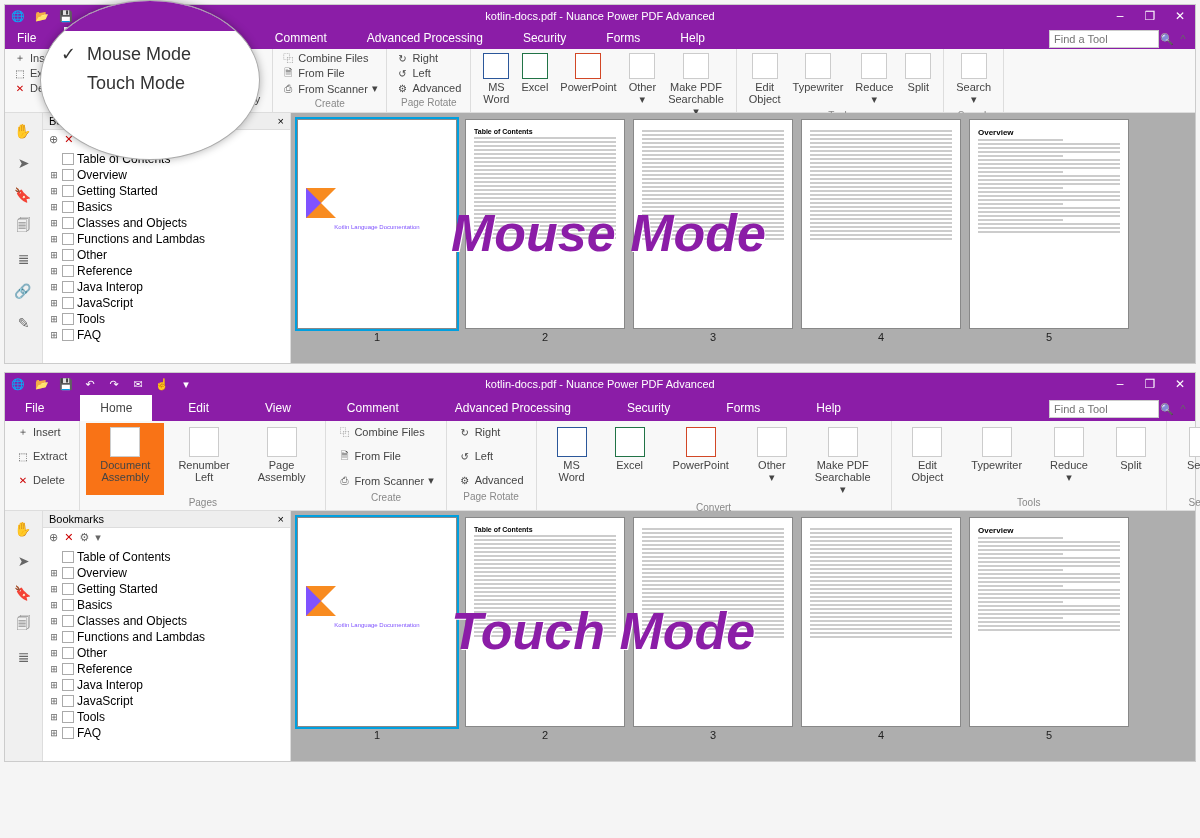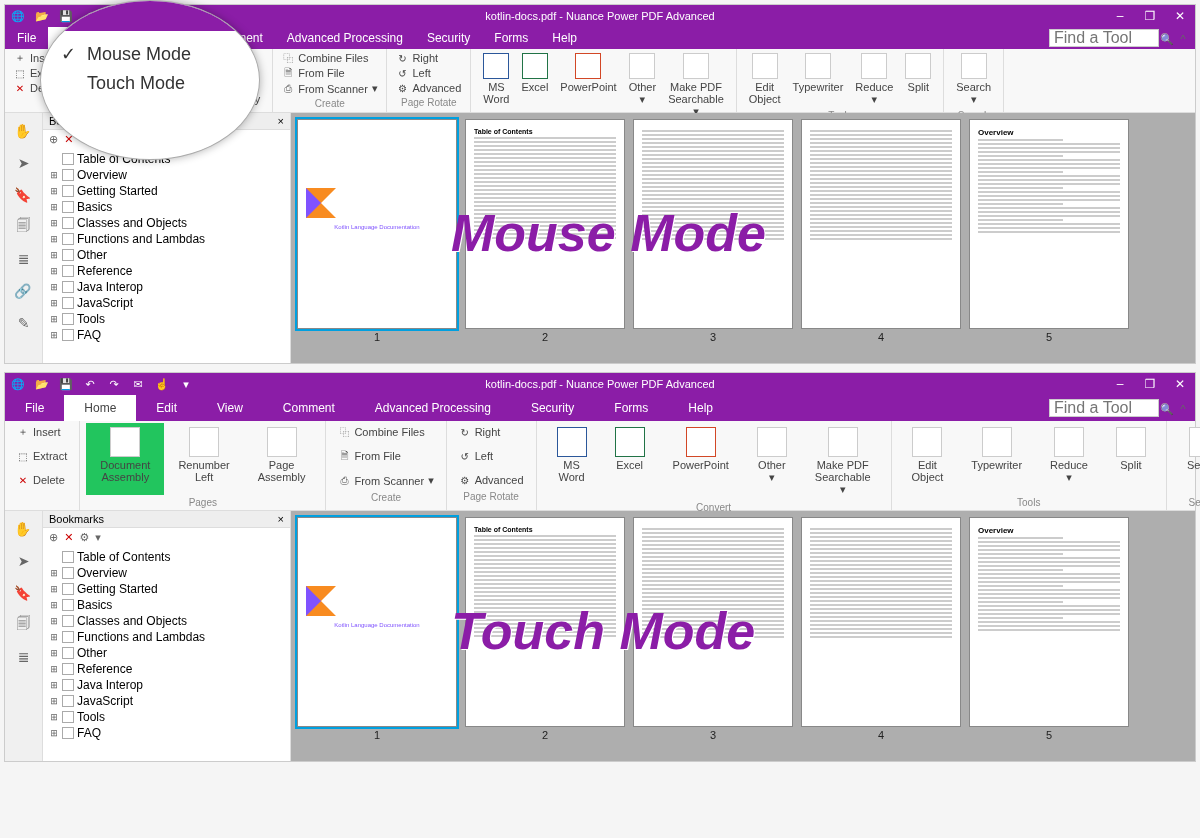--- a/index.html
+++ b/index.html
@@ -4,25 +4,25 @@
 <style>
 *{box-sizing:border-box;margin:0;padding:0;font-family:"Segoe UI",Arial,sans-serif;}
 body{background:#f5f5f5;width:1200px;height:838px;overflow:hidden;position:relative;}
 .window{background:#fff;border:1px solid #ccc;position:relative;}
 .titlebar{background:#8b1da7;height:22px;display:flex;align-items:center;color:#fff;font-size:11px;padding:0 6px;position:relative;}
 .titlecenter{position:absolute;left:50%;transform:translateX(-50%);}
 .qat{display:flex;align-items:center;gap:10px;}
 .qat .ico{width:14px;height:14px;display:flex;align-items:center;justify-content:center;}
 .wctl{position:absolute;right:0;display:flex;}
 .wctl div{width:30px;text-align:center;font-size:12px;cursor:pointer;}
-.menubar{background:#8b1da7;height:22px;display:flex;align-items:center;}
+.menubar{background:#8b1da7;height:22px;display:flex;align-items:center;gap:16px;}
 .menubar .mitem{color:#fff;font-size:12px;padding:0 12px;height:22px;display:flex;align-items:center;cursor:pointer;}
 .menubar .mitem.active{background:#fff;color:#444;}
 .menubar .tool-search{margin-left:auto;margin-right:4px;}
-.tool-search input{width:110px;height:18px;font-size:16px;border:1px solid #ccc;padding:0 4px;}
+.tool-search input{width:110px;height:18px;font-size:11px;border:1px solid #ccc;padding:0 4px;}
 .tool-search .sgo{display:inline-block;width:16px;text-align:center;font-size:11px;color:#666;}
 .ribbon{background:#f8f8f8;border-bottom:1px solid #ddd;display:flex;font-size:11px;color:#444;}
 .rgroup{border-right:1px solid #ddd;padding:2px 6px;display:flex;flex-direction:column;}
 .rgroup .glabel{text-align:center;color:#888;font-size:10px;margin-top:2px;}
 .rstack{display:flex;flex-direction:column;gap:1px;}
 .ritem{display:flex;align-items:center;gap:4px;padding:1px 3px;white-space:nowrap;cursor:pointer;}
 .ritem .ri{width:12px;height:12px;display:inline-flex;align-items:center;justify-content:center;font-size:10px;}
 .rbig{display:flex;flex-direction:column;align-items:center;justify-content:flex-start;padding:2px 6px;cursor:pointer;text-align:center;}
 .rbig .bi{width:26px;height:26px;border:1px solid #ccc;background:#fff;margin-bottom:2px;}
 .rrow{display:flex;flex:1;}
@@ -497,21 +497,21 @@
             <span>Extract</span>
           </div>
         <div class="ritem">
             <span class="ri" style="color:#c00;">✕</span>
             <span>Delete</span>
           </div>
       </div>
     </div>
     <div class="rgroup">
         <div class="rrow">
-      <div class="rbig" style="background:#22c55e;">
+      <div class="rbig" style="background:#f97316;">
             <div class="bi"></div>
             <span style="white-space:pre-line;">Document
 Assembly</span>
           </div>
       <div class="rbig">
             <div class="bi"></div>
             <span style="white-space:pre-line;">Renumber
 Left</span>
           </div>
       <div class="rbig">

